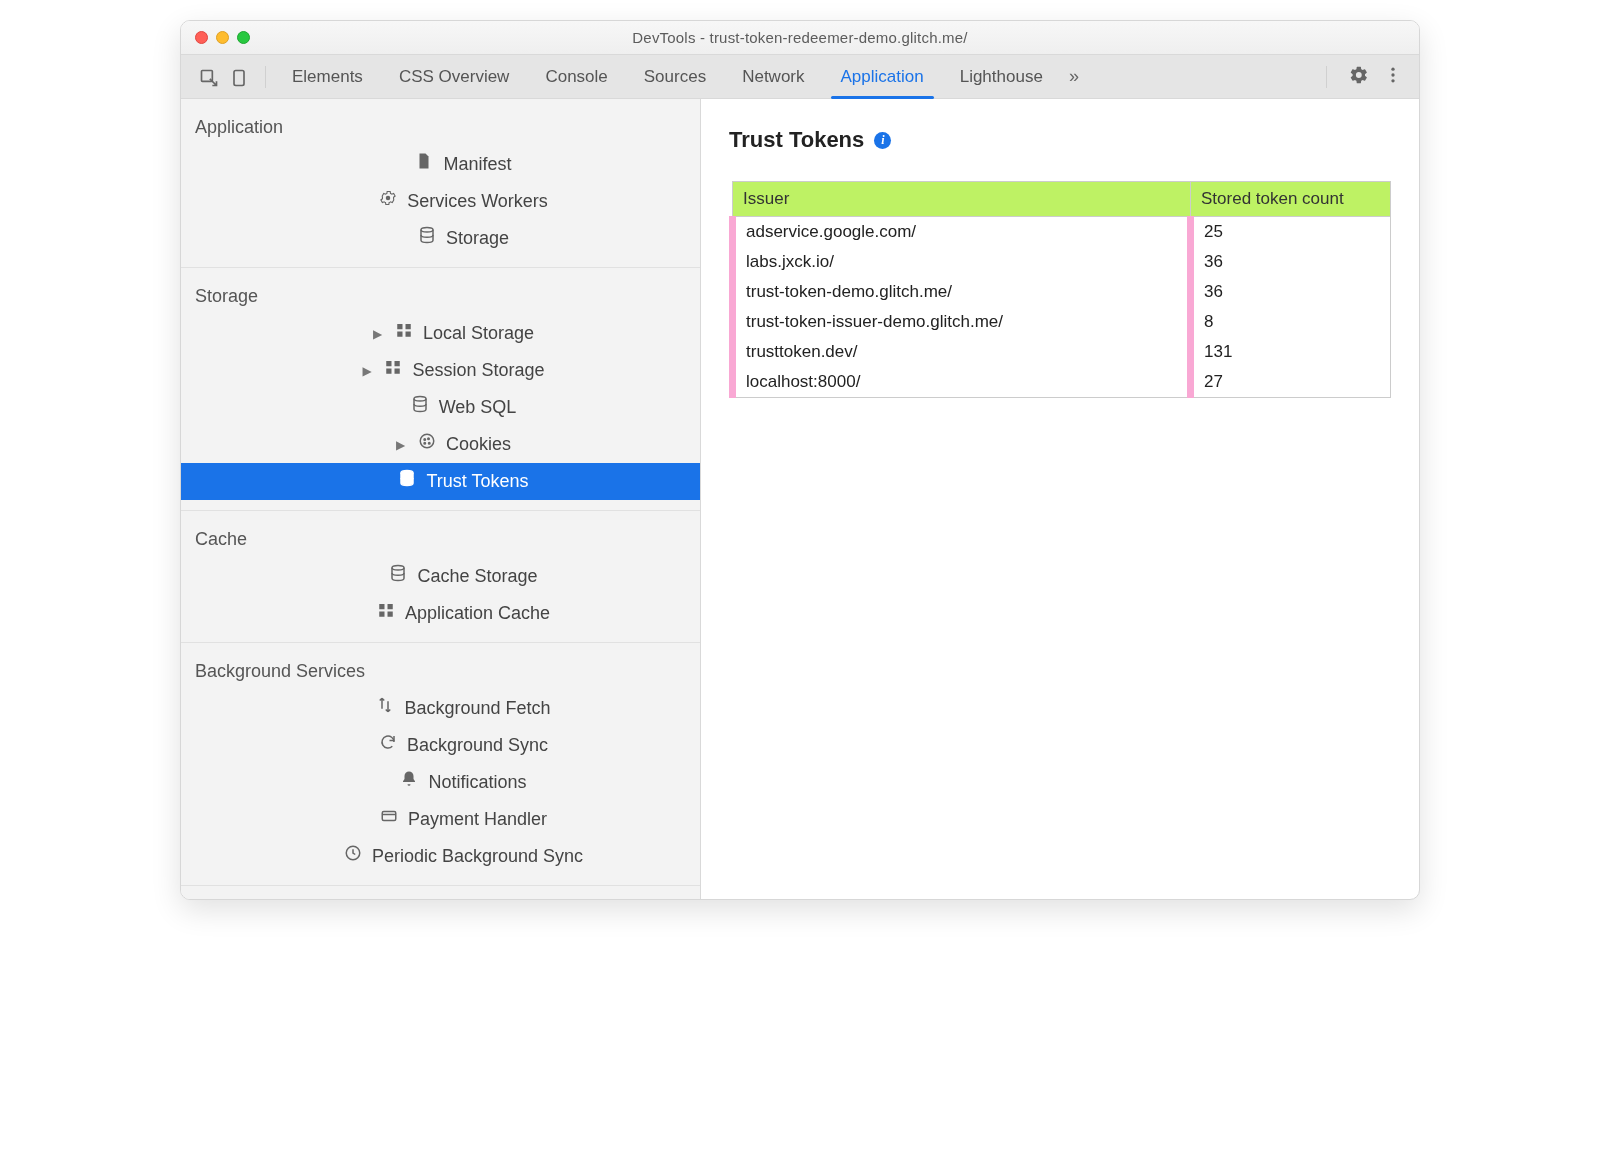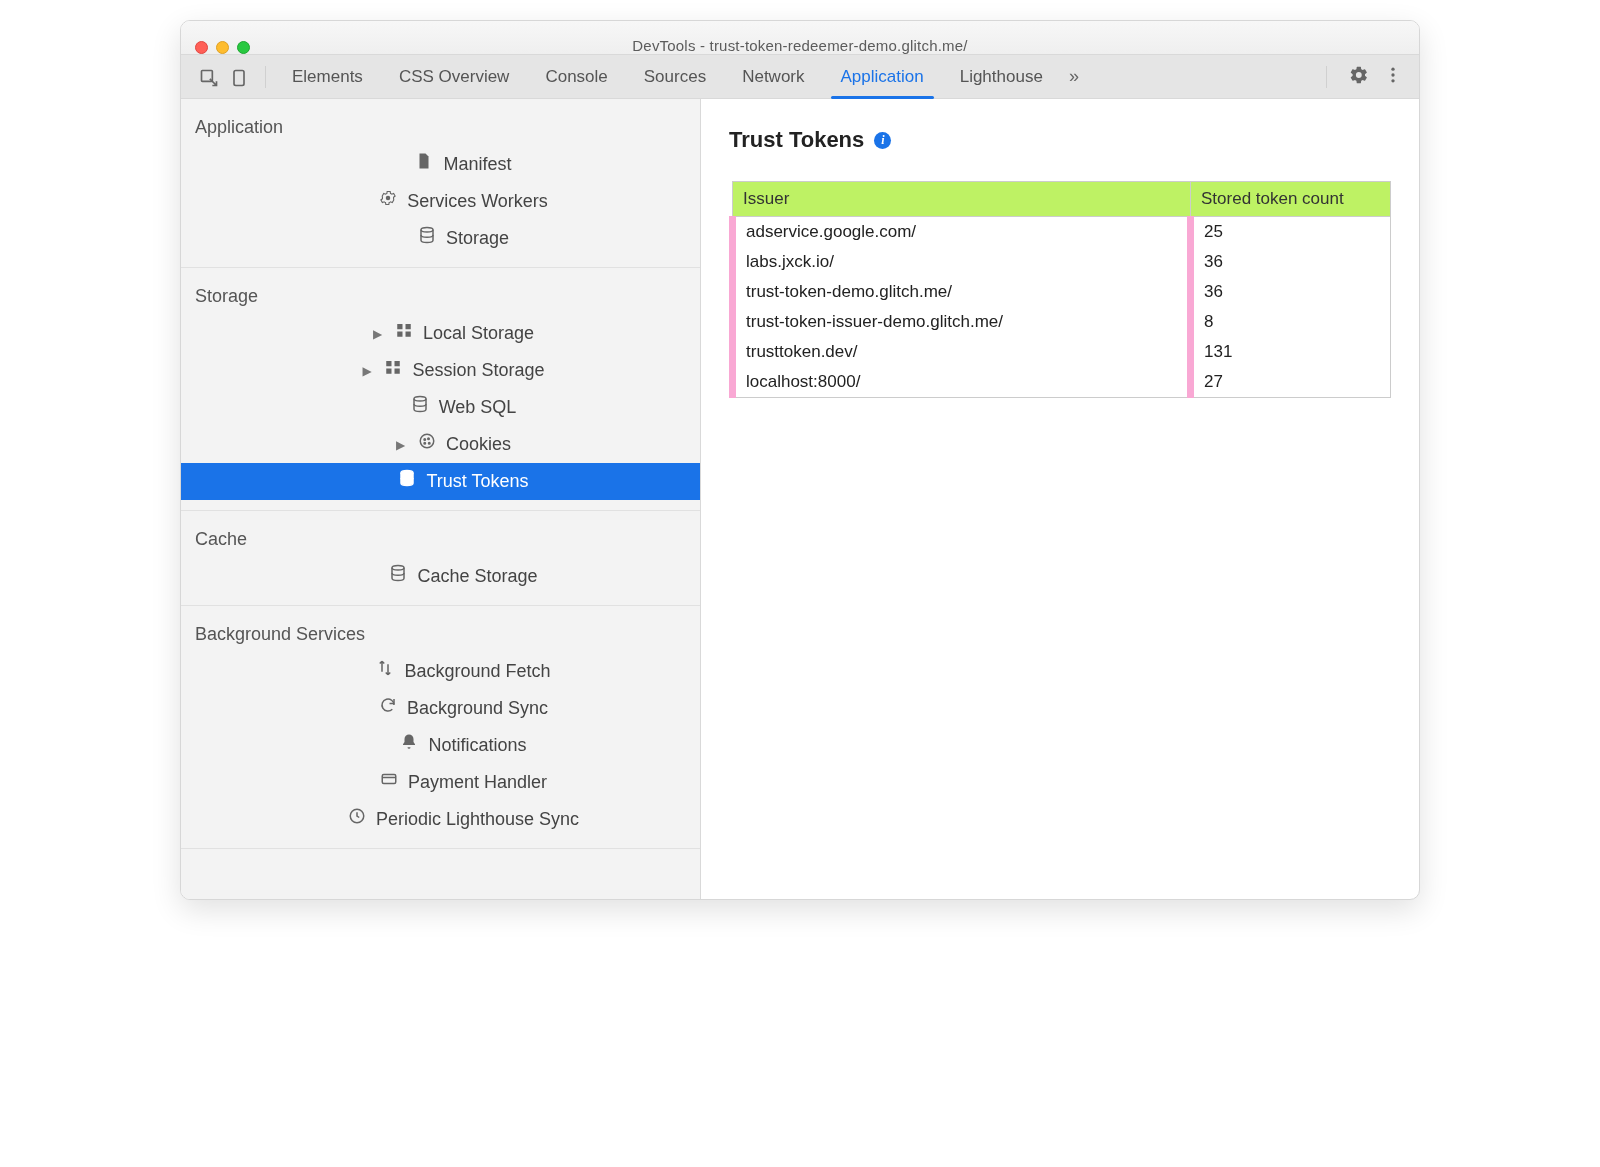--- a/index.html
+++ b/index.html
@@ -19,21 +19,21 @@
     box-shadow: 0 10px 30px rgba(0,0,0,0.12);
     overflow: hidden;
     background: #fff;
   }
   
   .titlebar {
     height: 34px;
     background: linear-gradient(#f7f7f7,#efefef);
     border-bottom: 1px solid #d9d9d9;
     display: flex;
-    align-items: flex-end;
+    align-items: center;
     position: relative;
     padding: 0 12px;
   }
   .traffic { display:flex; gap:8px; position:absolute; left:14px; }
   .dot { width:13px; height:13px; border-radius:50%; }
   .dot.red{background:#ff5f57;border:1px solid #e14640;}
   .dot.yellow{background:#febc2e;border:1px solid #dfa023;}
   .dot.green{background:#28c840;border:1px solid #1ea630;}
   .title { flex:1; text-align:center; font-size:15px; color:#5c5c5c; letter-spacing:.2px;}
   
@@ -263,20 +263,29 @@
         <div class="section">
           <div class="section-head">Cache</div>
           <div class="tree-item child">
             <span><svg class="ico" viewBox="0 0 24 24" width="18" height="18" fill="none" stroke="#666" stroke-width="2">
                 <ellipse cx="12" cy="5" rx="8" ry="3"></ellipse>
                 <path d="M4 5v7c0 1.7 3.6 3 8 3s8-1.3 8-3V5"></path>
                 <path d="M4 12v7c0 1.7 3.6 3 8 3s8-1.3 8-3v-7"></path>
               </svg></span>
             <span>Cache Storage</span>
           </div>
+          <div class="tree-item child">
+            <span><svg class="ico" viewBox="0 0 24 24" width="18" height="18" fill="#666">
+                <rect x="3" y="4" width="7" height="7"></rect>
+                <rect x="14" y="4" width="7" height="7"></rect>
+                <rect x="3" y="14" width="7" height="7"></rect>
+                <rect x="14" y="14" width="7" height="7"></rect>
+              </svg></span>
+            <span>Application Cache</span>
+          </div>
         </div>
         <div class="section">
           <div class="section-head">Background Services</div>
           <div class="tree-item child">
             <span><svg class="ico" viewBox="0 0 24 24" width="18" height="18" fill="none" stroke="#666" stroke-width="2">
                 <path d="M8 3v14M8 3l-3 3M8 3l3 3"></path>
                 <path d="M16 21V7M16 21l-3-3M16 21l3-3"></path>
               </svg></span>
             <span>Background Fetch</span>
           </div>
@@ -298,21 +307,21 @@
                 <rect x="3" y="6" width="18" height="12" rx="2"></rect>
                 <path d="M3 10h18"></path>
               </svg></span>
             <span>Payment Handler</span>
           </div>
           <div class="tree-item child">
             <span><svg class="ico" viewBox="0 0 24 24" width="18" height="18" fill="none" stroke="#666" stroke-width="2">
                 <circle cx="12" cy="12" r="9"></circle>
                 <path d="M12 7v5l3 2"></path>
               </svg></span>
-            <span>Periodic Lighthouse Sync</span>
+            <span>Periodic Background Sync</span>
           </div>
         </div>
       </div>
     <div class="main">
       <h1>
         <span>Trust Tokens</span>
         <span class="info-badge">i</span>
       </h1>
       <table class="tokens">
         <thead>

